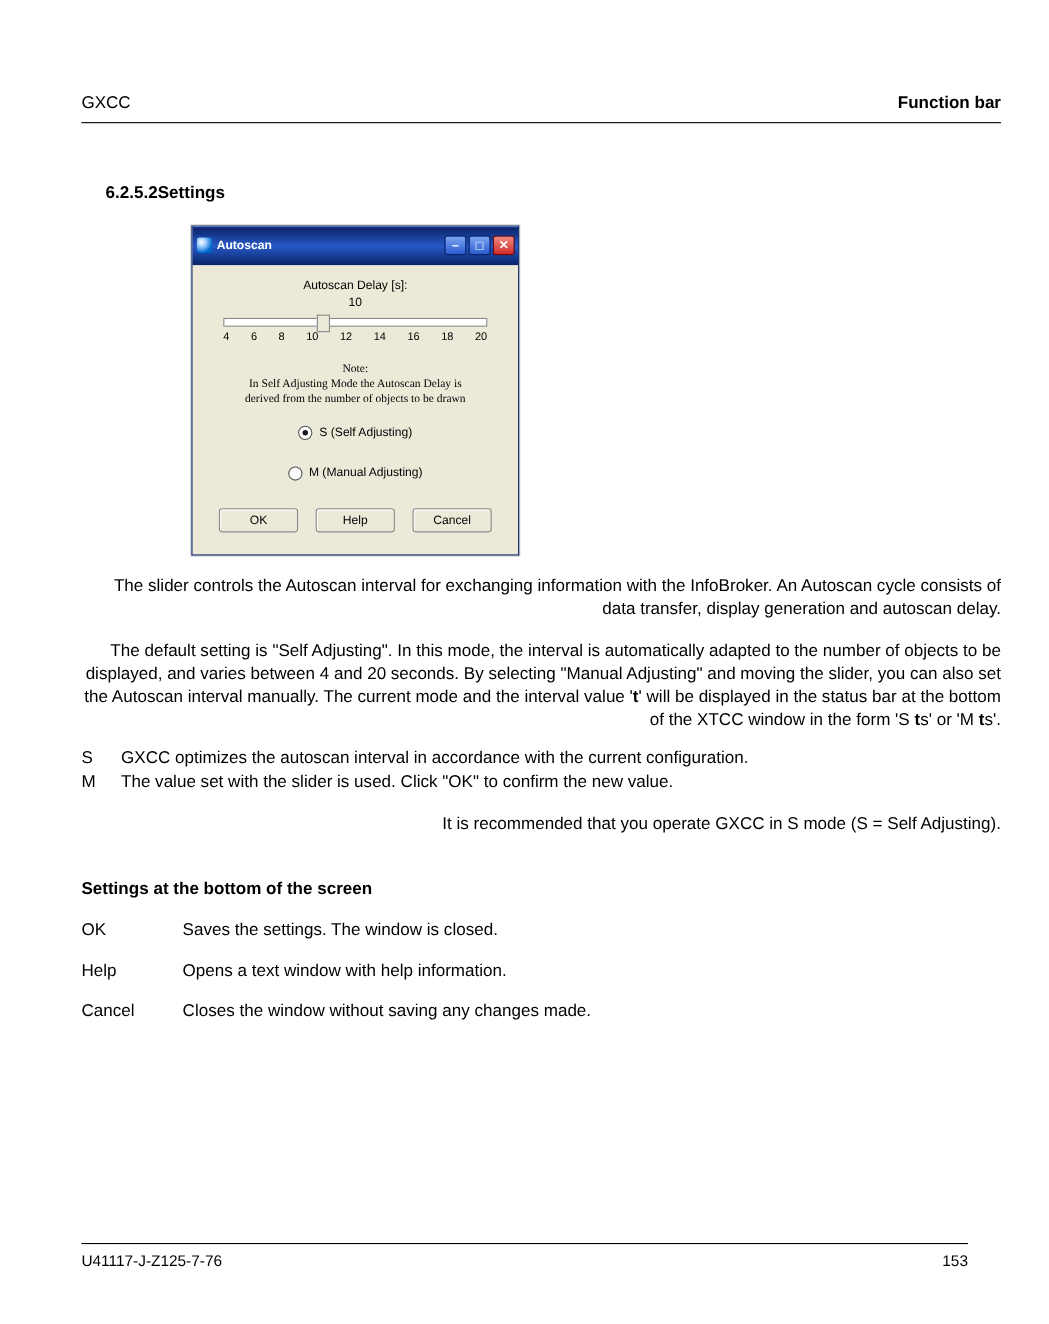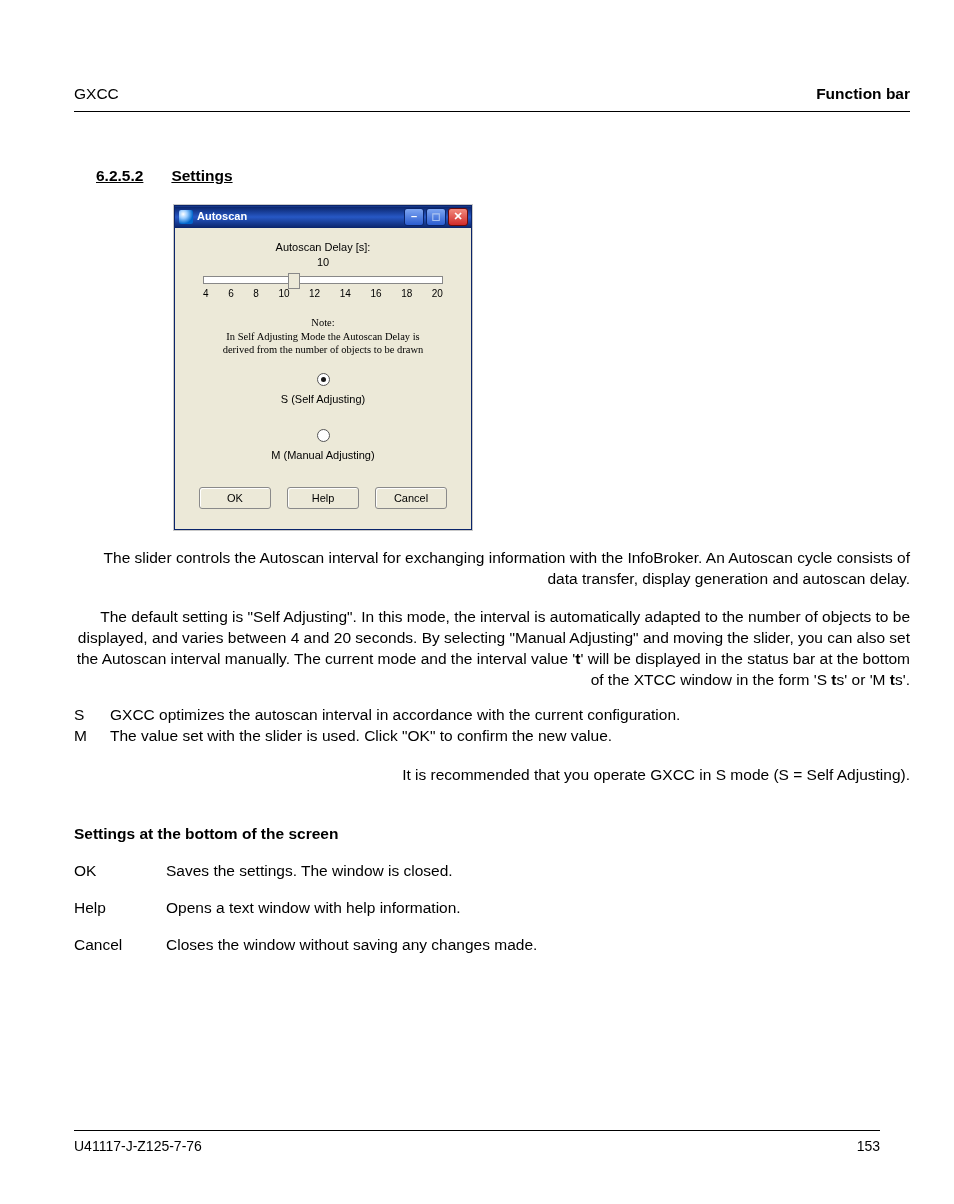--- a/index.html
+++ b/index.html
@@ -20,38 +20,36 @@
   .running-head {
     display: flex;
     justify-content: space-between;
     font-size: 15.5px;
     padding-bottom: 6px;
     border-bottom: 1.4px solid #000;
   }
   .running-head .right { font-weight: bold; }
   .sec-heading {
     display: flex;
-    gap: 28px;
     font-size: 15.5px;
     font-weight: bold;
     margin: 54px 0 18px 22px;
-    text-decoration: underline;
   }
   
   .dialog {
     width: 296px;
     margin: 18px 0 18px 100px;
     border: 1px solid #0A246A;
     background: #ECE9D8;
     font-family: Tahoma, Arial, sans-serif;
     font-size: 11px;
     box-shadow: 0 0 0 1px #c9c9c9;
   }
   .titlebar {
-    height: 22px;
+    height: 35px;
     background: linear-gradient(180deg,#3f74e8 0%,#0A246A 3%, #2758c5 50%, #0A246A 100%);
     display: flex;
     align-items: center;
     padding: 0 3px 0 4px;
     color: #fff;
     font-weight: bold;
   }
   .titlebar .app-icon {
     width: 14px; height: 14px;
     background: radial-gradient(circle at 30% 30%, #fff 0%, #9cf 30%, #06c 70%);
@@ -92,21 +90,21 @@
   .slider-thumb {
     position: absolute;
     top: -4px;
     width: 10px; height: 14px;
     background: #ECE9D8;
     border: 1px solid #888;
     left: calc(6 / 16 * 100% - 5px);
   }
   .slider-ticks { display: flex; justify-content: space-between; font-size: 10px; margin-top: 3px; padding: 0 0px; }
   .note-block { margin: 16px 4px 0 4px; font-size: 10.5px; line-height: 1.3; font-family: Liberation Serif, serif; }
-  .radio-row { display:flex; align-items:center; justify-content:center; gap:6px; margin-top: 16px; font-size: 11px; flex-direction: column; }
+  .radio-row { display:flex; align-items:center; justify-content:center; gap:6px; margin-top: 16px; font-size: 11px; }
   .radio {
     width: 11px; height:11px; border-radius:50%;
     border:1px solid #555; background:#fff;
     display:inline-flex; align-items:center; justify-content:center;
   }
   .radio.selected::after { content:""; width:5px; height:5px; border-radius:50%; background:#1a1a1a; }
   .dialog-buttons {
     display:flex; justify-content: space-between;
     padding: 10px 14px 12px 14px;
     margin-top: 14px;

